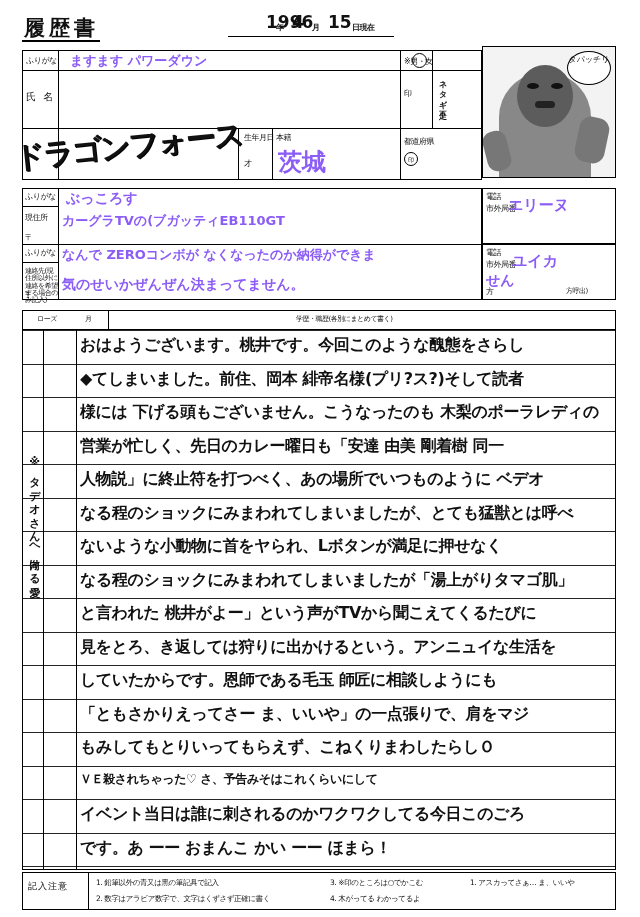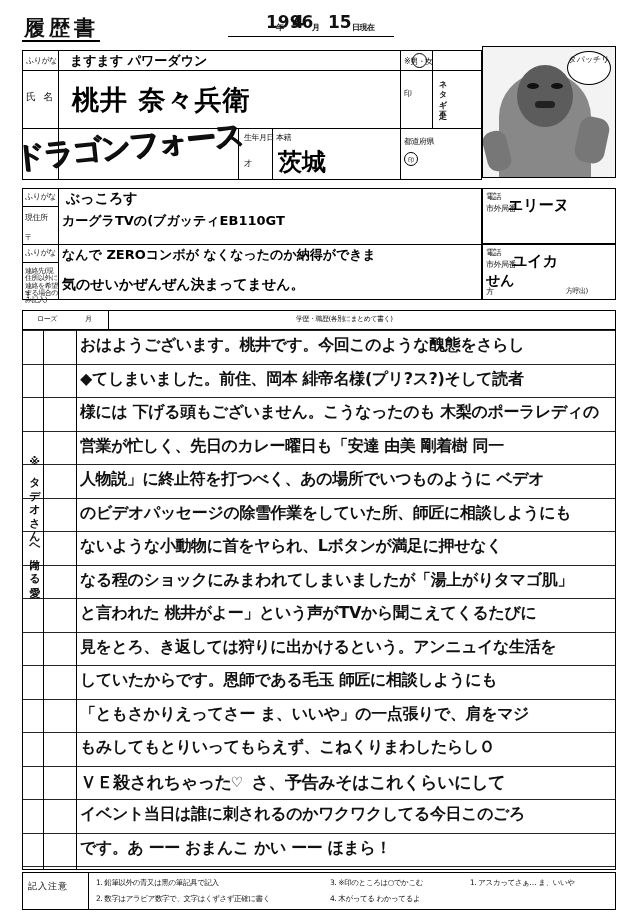--- a/index.html
+++ b/index.html
@@ -25,21 +25,21 @@
   #upper{left:22px;top:50px;width:460px;height:130px;}
   #photo{left:482px;top:46px;width:134px;height:132px;}
 
   
   .hline{position:absolute;background:#000;height:1px;}
   .vline{position:absolute;background:#000;width:1px;}
 
   .cellhead{position:absolute;font-size:8px;letter-spacing:-0.5px;}
 
   
-  .hw{position:absolute;font-weight:bold;color:#000000;white-space:nowrap;}
+  .hw{position:absolute;font-weight:bold;color:#8b5cf6;white-space:nowrap;}
 
   
   #scrawl{position:absolute;left:14px;top:126px;font-size:30px;font-weight:bold;letter-spacing:-2px;
           transform:rotate(-6deg);text-shadow:1px 1px 0 #000;}
 
   
   #addr{left:22px;top:188px;width:460px;height:112px;}
   #tel1{left:482px;top:188px;width:134px;height:56px;}
   #tel2{left:482px;top:244px;width:134px;height:56px;}
 
@@ -100,21 +100,20 @@
   <div class="vline" style="left:400px;top:50px;height:78px;"></div>
   <div class="vline" style="left:432px;top:50px;height:78px;"></div>
   <div class="vline" style="left:238px;top:128px;height:52px;"></div>
   <div class="vline" style="left:272px;top:128px;height:52px;"></div>
   <div class="vline" style="left:400px;top:128px;height:52px;"></div>
 
   <div class="cellhead" style="left:26px;top:55px;">ふりがな</div>
   <div class="hw" style="left:70px;top:52px;font-size:13px;">ますます パワーダウン</div>
 
   <div class="cellhead" style="left:26px;top:90px;font-size:10px;letter-spacing:2px;">氏  名</div>
-  <div class="hw" style="left:72px;top:82px;font-size:27px;letter-spacing:1px;">桃井 奈々兵衛</div>
 
   <div class="cellhead" style="left:404px;top:88px;">印</div>
   <div class="stampcol hand" style="left:436px;top:74px;">ネタギ不足</div>
 
   <div class="cellhead" style="left:244px;top:132px;">生年月日</div>
   <div class="cellhead" style="left:244px;top:158px;">才</div>
   <div class="cellhead" style="left:276px;top:132px;">本籍</div>
   <div class="hw" style="left:278px;top:146px;font-size:24px;">茨城</div>
   <div class="cellhead" style="left:404px;top:136px;">都道府県</div>
   <div class="seal" style="left:404px;top:152px;">印</div>
@@ -197,29 +196,29 @@
       <div class="r" style="top: 502.5px;"></div>
       <div class="r" style="top: 536px;"></div>
     </div>
 
   <div id="lines-layer">
       <div class="bodyline hand" style="top: 335px; font-size: 16px; letter-spacing: -0.4px;">おはようございます。桃井です。今回このような醜態をさらし</div>
       <div class="bodyline hand" style="top: 368.5px; font-size: 16px; letter-spacing: -0.4px;">◆てしまいました。前住、岡本 緋帝名様(プリ?ス?)そして読者</div>
       <div class="bodyline hand" style="top: 402px; font-size: 16px; letter-spacing: -0.4px;">様には 下げる頭もございません。こうなったのも 木梨のポーラレディの</div>
       <div class="bodyline hand" style="top: 435.5px; font-size: 16px; letter-spacing: -0.4px;">営業が忙しく、先日のカレー曜日も「安達 由美 剛着樹 同一</div>
       <div class="bodyline hand" style="top: 469px; font-size: 16px; letter-spacing: -0.4px;">人物説」に終止符を打つべく、あの場所でいつものように ベデオ</div>
-      <div class="bodyline hand" style="top: 502.5px; font-size: 16px; letter-spacing: -0.4px;">のビデオパッセージの除雪作業をしていた所、師匠に相談しようにも</div>
+      <div class="bodyline hand" style="top: 502.5px; font-size: 16px; letter-spacing: -0.4px;">なる程のショックにみまわれてしまいましたが、とても猛獣とは呼べ</div>
       <div class="bodyline hand" style="top: 536px; font-size: 16px; letter-spacing: -0.4px;">ないような小動物に首をヤられ、Lボタンが満足に押せなく</div>
       <div class="bodyline hand" style="top: 569.5px; font-size: 16px; letter-spacing: -0.4px;">なる程のショックにみまわれてしまいましたが「湯上がりタマゴ肌」</div>
       <div class="bodyline hand" style="top: 603px; font-size: 16px; letter-spacing: -0.4px;">と言われた 桃井がよー」という声がTVから聞こえてくるたびに</div>
       <div class="bodyline hand" style="top: 636.5px; font-size: 16px; letter-spacing: -0.4px;">見をとろ、き返しては狩りに出かけるという。アンニュイな生活を</div>
       <div class="bodyline hand" style="top: 670px; font-size: 16px; letter-spacing: -0.4px;">していたからです。恩師である毛玉 師匠に相談しようにも</div>
       <div class="bodyline hand" style="top: 703.5px; font-size: 16px; letter-spacing: -0.4px;">「ともさかりえってさー ま、いいや」の一点張りで、肩をマジ</div>
       <div class="bodyline hand" style="top: 737px; font-size: 16px; letter-spacing: -0.4px;">もみしてもとりいってもらえず、こねくりまわしたらしＯ</div>
-      <div class="bodyline hand" style="top: 770.5px; font-size: 17px; letter-spacing: -0.4px; font-family: Liberation Mono, monospace;">ＶＥ殺されちゃった♡ さ、予告みそはこれくらいにして</div>
+      <div class="bodyline hand" style="top: 770.5px; font-size: 12px; letter-spacing: -0.4px;">ＶＥ殺されちゃった♡ さ、予告みそはこれくらいにして</div>
       <div class="bodyline hand" style="top: 804px; font-size: 16px; letter-spacing: -0.4px;">イベント当日は誰に刺されるのかワクワクしてる今日このごろ</div>
       <div class="bodyline hand" style="top: 837.5px; font-size: 16px; letter-spacing: -0.4px;">です。あ ーー おまんこ かい ーー ほまら！</div>
     </div>
 
   <div id="sidenote" class="hand">※タデオさんへ向ける愛</div>
 
   <div class="box" id="footer"></div>
   <div class="vline" style="left:88px;top:872px;height:38px;"></div>
   <div id="foot-label">記入注意</div>
   <div class="footitem" style="left:96px;top:878px;">1. 鉛筆以外の青又は黒の筆記具で記入</div>

